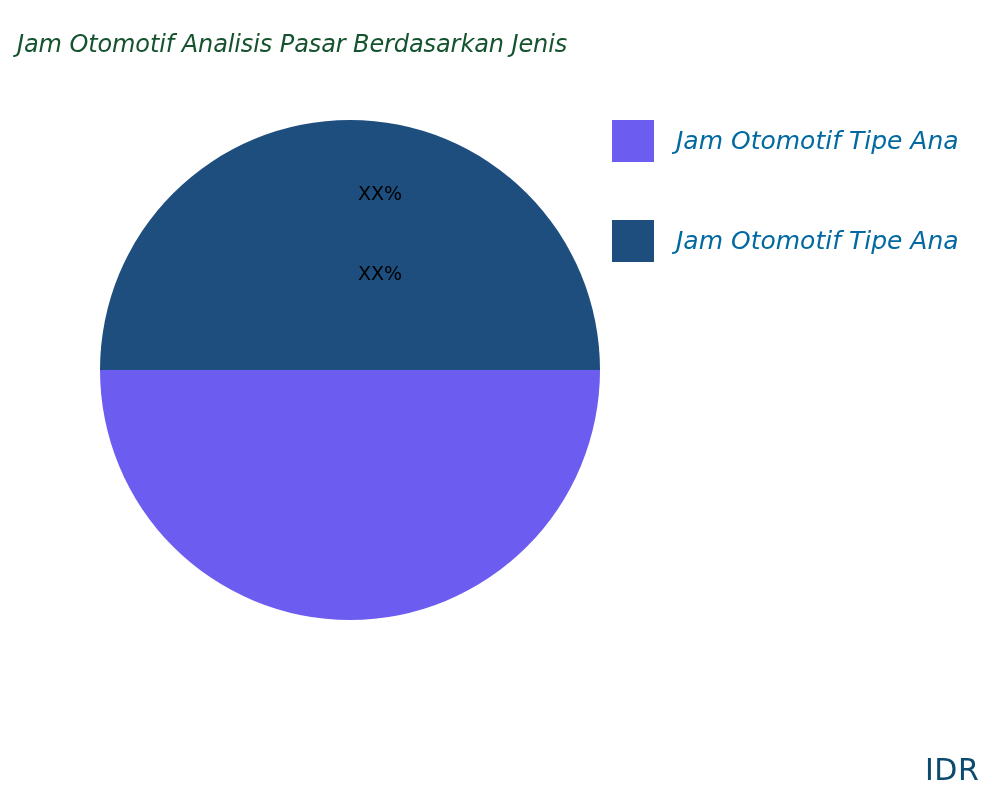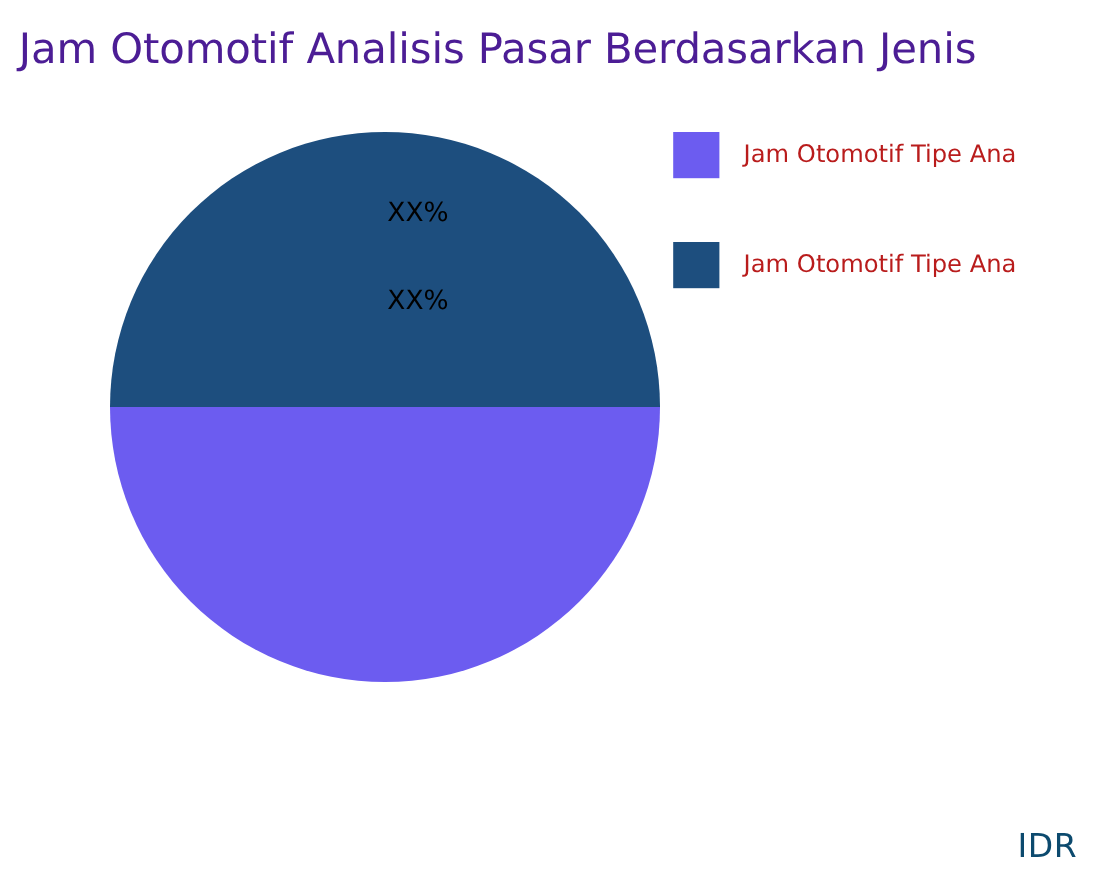--- a/index.html
+++ b/index.html
@@ -23,44 +23,45 @@
     width: 1000px;
     height: 800px;
     overflow: hidden;
   }
 
   
   #chart-title {
     position: absolute;
     left: 17px;
     top: 25px;
-    font-size: 38px;
+    font-size: 24px;
     line-height: 38px;
-    color: #4c1d95;
+    color: #14532d;
     white-space: nowrap;
     letter-spacing: -0.1px;
+    font-style: italic;
   }
 
   
   #pie-wrap {
     position: absolute;
     left: 100px;
     top: 120px;
     width: 500px;
     height: 500px;
   }
   #pie-svg {
     display: block;
     width: 500px;
     height: 500px;
   }
 
   .slice-label {
     position: absolute;
-    font-size: 24px;
+    font-size: 19px;
     line-height: 24px;
     color: #000000;
     white-space: nowrap;
     transform: translate(-50%, -50%);
   }
   #slice-label-0 { left: 280px; top: 153px; }  
   #slice-label-1 { left: 280px; top: 73px; }   
 
   
   #legend {
@@ -83,24 +84,25 @@
     left: 0;
     top: 0;
     width: 42px;
     height: 42px;
   }
   .legend-label {
     position: absolute;
     left: 64px;
     top: 50%;
     transform: translateY(-50%);
-    font-size: 22px;
+    font-size: 25px;
     line-height: 30px;
-    color: #b91c1c;
+    color: #0369a1;
     white-space: nowrap;
+    font-style: italic;
   }
 
   
   #watermark {
     position: absolute;
     left: 925px;
     top: 753px;
     font-size: 30px;
     line-height: 34px;
     color: #2B5178;

